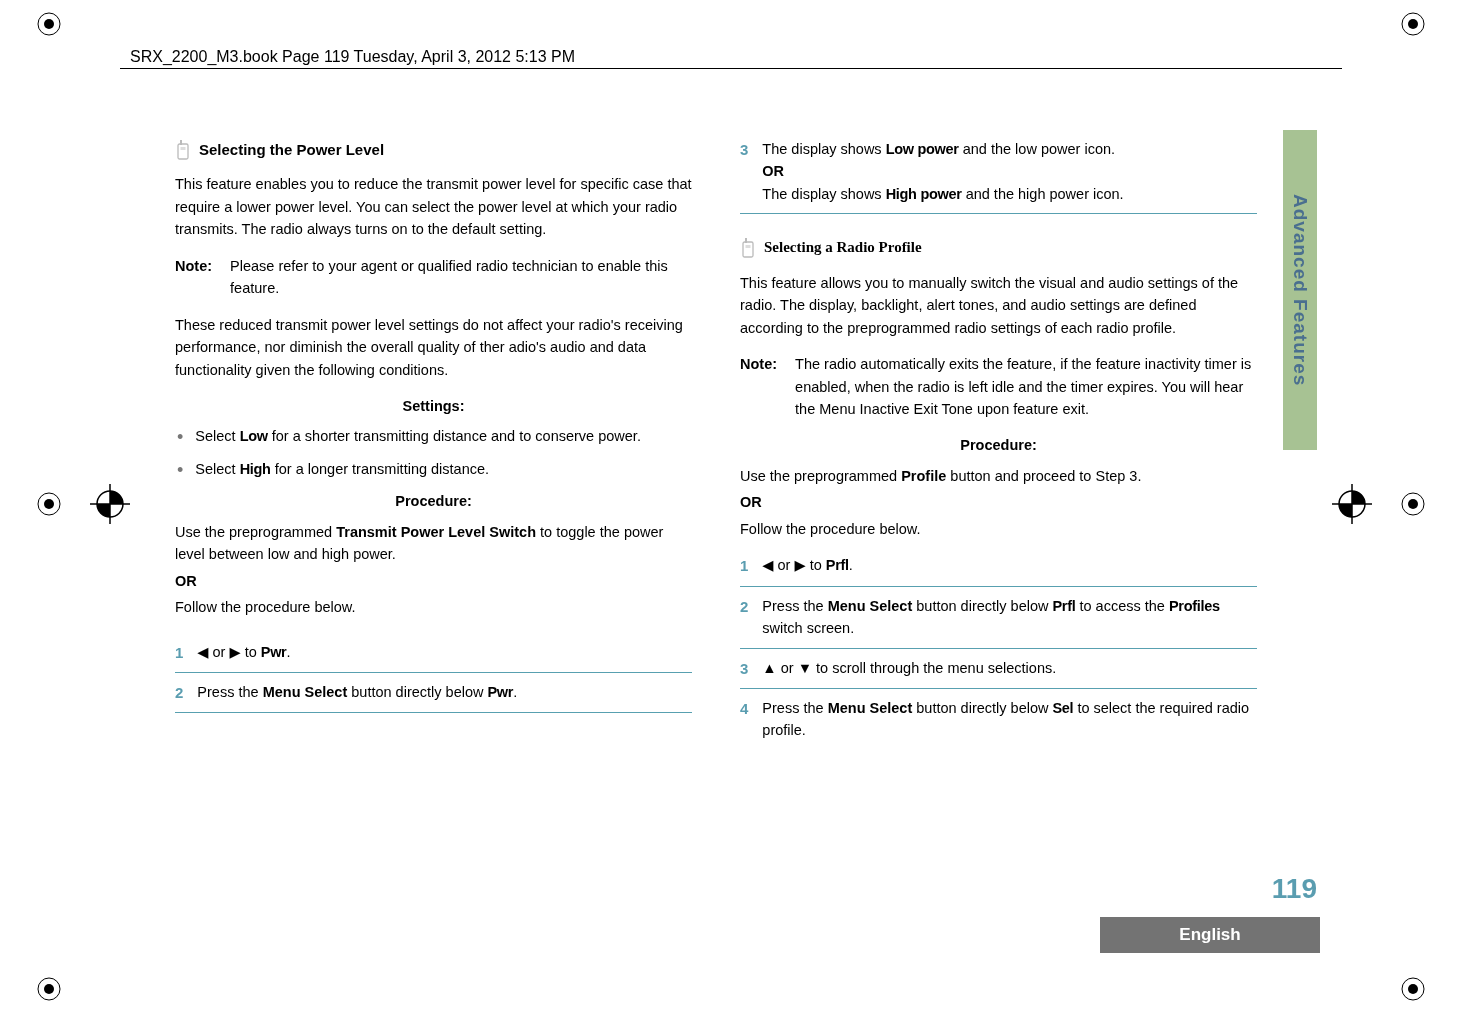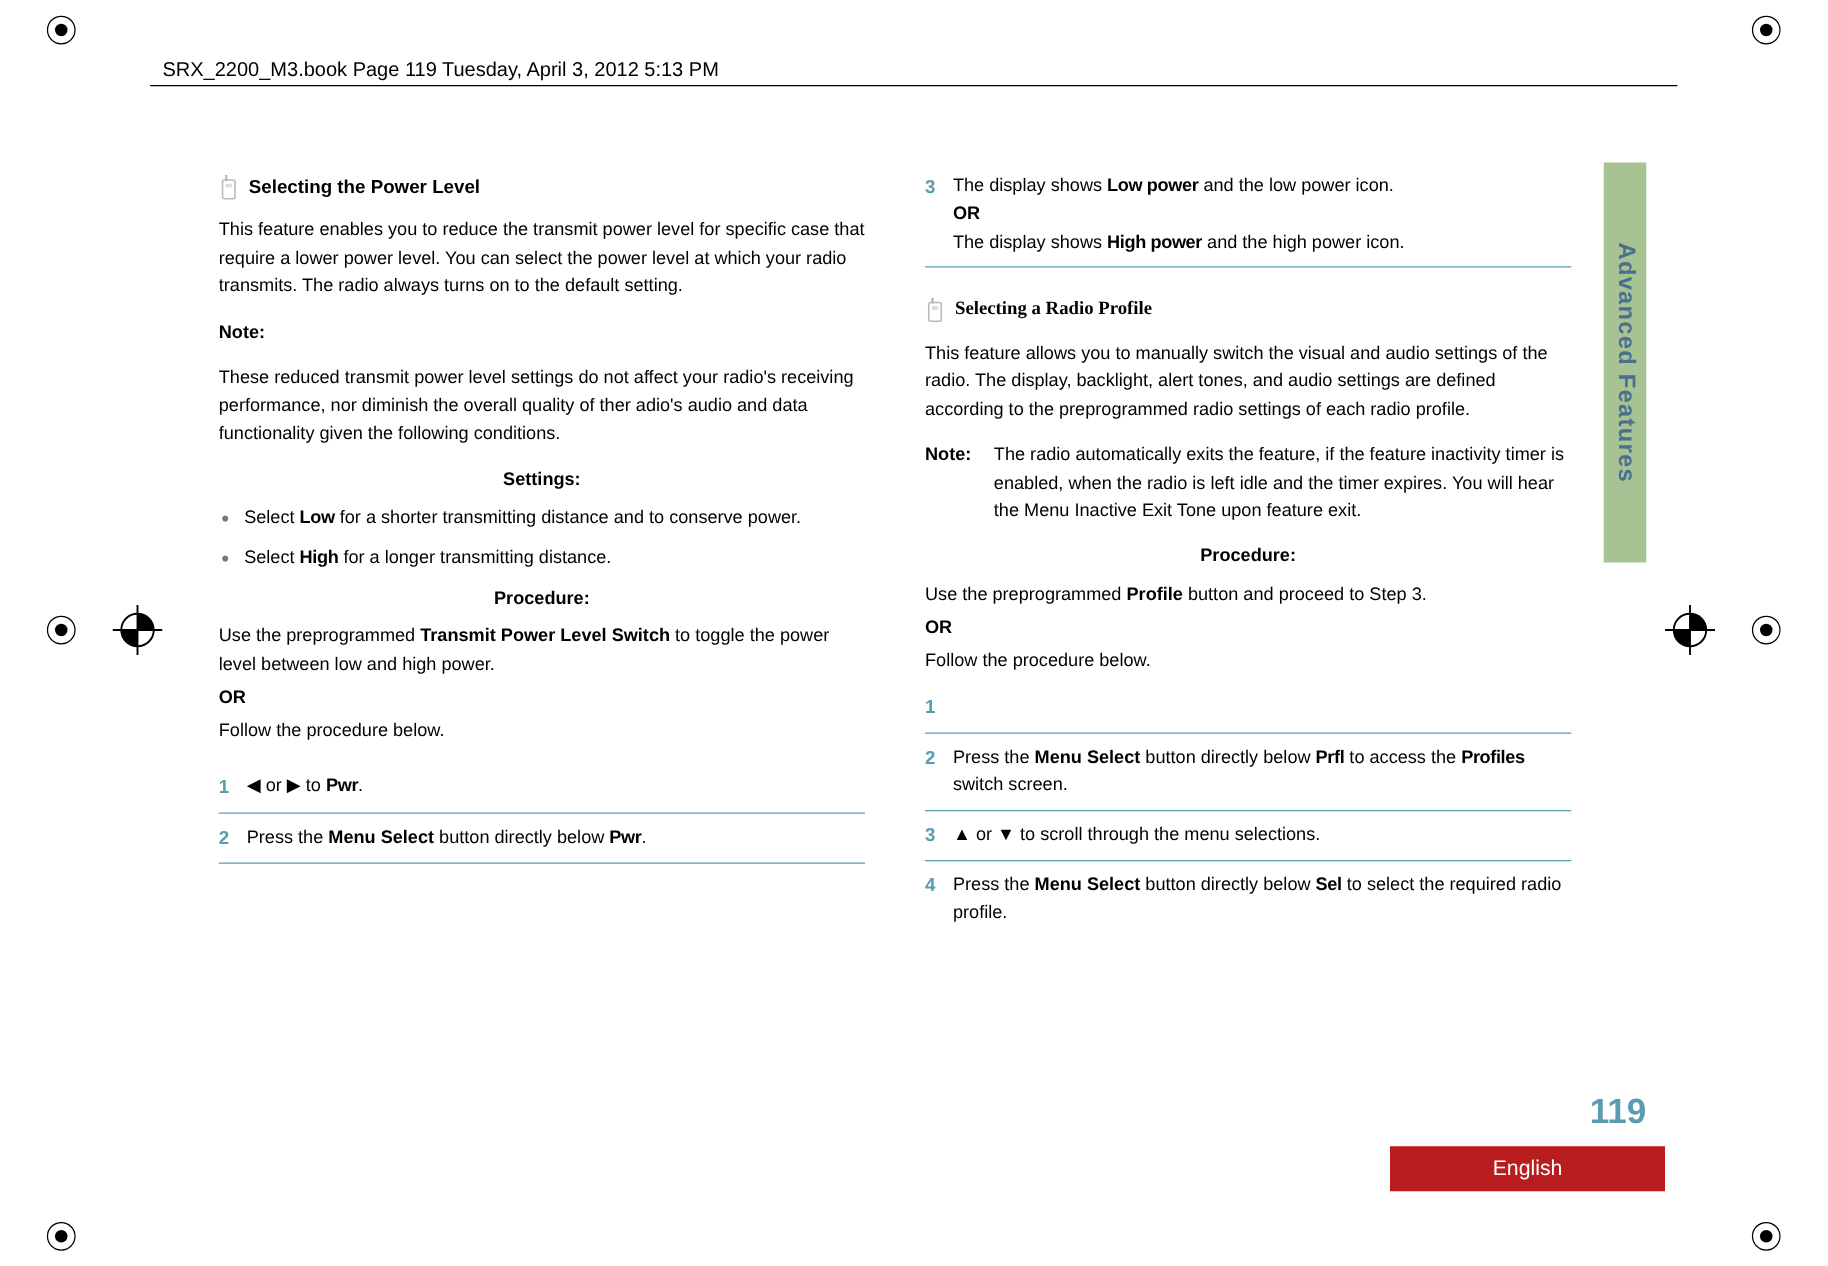--- a/index.html
+++ b/index.html
@@ -196,30 +196,30 @@
     position: absolute;
     right: 145px;
     bottom: 108px;
     color: #5a9db0;
     font-weight: bold;
     font-size: 28px;
   }
   
   .footer-bar {
     position: absolute;
-    right: 130px;
+    right: 142px;
     bottom: 60px;
     width: 220px;
     height: 36px;
-    background: #b91c1c;
+    background: #737373;
     display: flex;
     align-items: center;
     justify-content: center;
     color: #fff;
-    font-weight: normal;
+    font-weight: bold;
     font-size: 17px;
   }
   
   .arrow-glyph {
     font-family: Arial, sans-serif;
     display: inline-block;
   }
   
 </style>
 </head>
@@ -295,20 +295,21 @@
             <rect x="5.5" y="7" width="5" height="3" fill="#bbb" opacity="0.5"></rect>
           </svg>
       </span>
       <span class="title">Selecting the Power Level</span>
     </div>
 
     <p class="para">This feature enables you to reduce the transmit power level for specific case that require a lower power level. You can select the power level at which your radio transmits. The radio always turns on to the default setting.</p>
 
     <div class="note-row">
       <span class="note-label">Note:</span>
+      <span class="note-text">Please refer to your agent or qualified radio technician to enable this feature.</span>
     </div>
 
     <p class="para">These reduced transmit power level settings do not affect your radio's receiving performance, nor diminish the overall quality of ther adio's audio and data functionality given the following conditions.</p>
 
     <p class="subhead">Settings:</p>
 
     <div class="bullet-item">
       <span class="bullet">•</span>
       <span>
         <span>Select </span><span class="display-font">Low</span><span> for a shorter transmitting distance and to conserve power.</span>
@@ -379,20 +380,23 @@
     <p class="subhead">Procedure:</p>
 
     <p class="proc-text">
       <span>Use the preprogrammed </span><span class="bold">Profile</span><span> button and proceed to Step 3.</span>
     </p>
     <p class="or-line">OR</p>
     <p class="para" style="margin-bottom:6px;">Follow the procedure below.</p>
 
     <div class="step-row">
       <span class="step-num">1</span>
+      <span class="step-text">
+        <span class="arrow-glyph">◀</span><span> or </span><span class="arrow-glyph">▶</span><span> to </span><span class="display-font">Prfl</span><span>.</span>
+      </span>
     </div>
 
     <div class="step-row">
       <span class="step-num">2</span>
       <span class="step-text">
         <span>Press the </span><span class="bold">Menu Select</span><span> button directly below </span><span class="display-font">Prfl</span><span> to access the </span><span class="display-font">Profiles</span><span> switch screen.</span>
       </span>
     </div>
 
     <div class="step-row">

